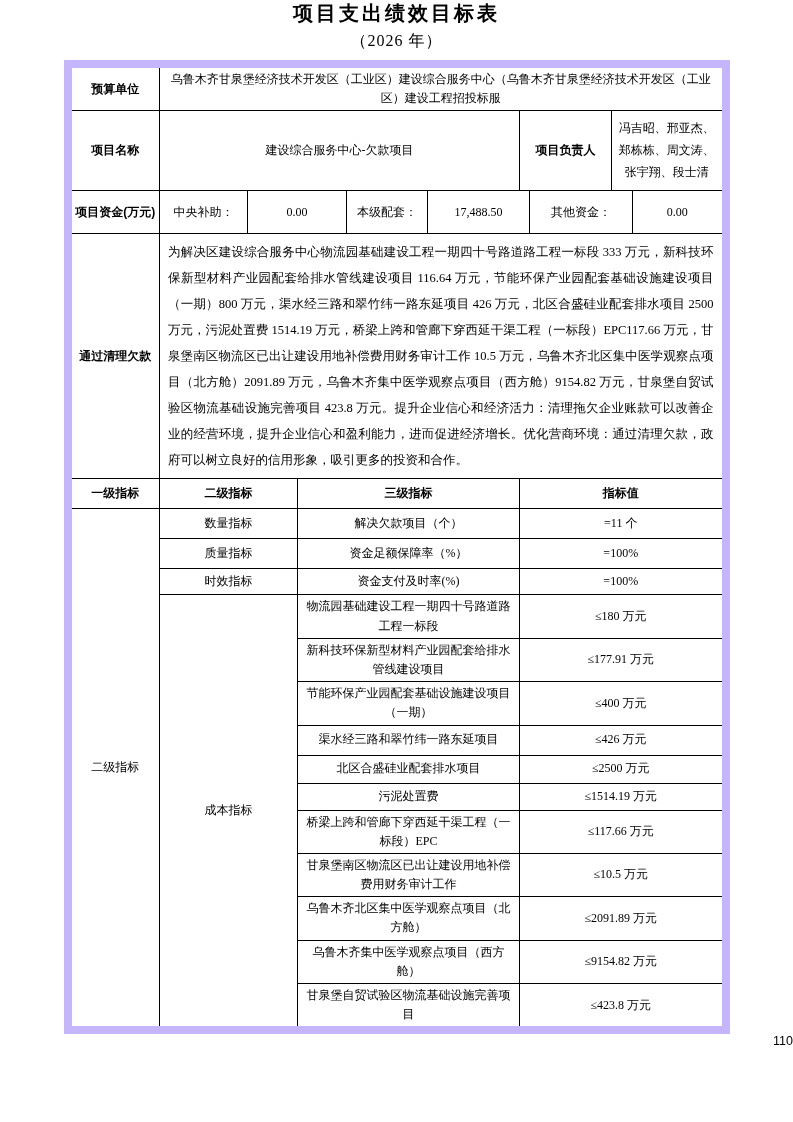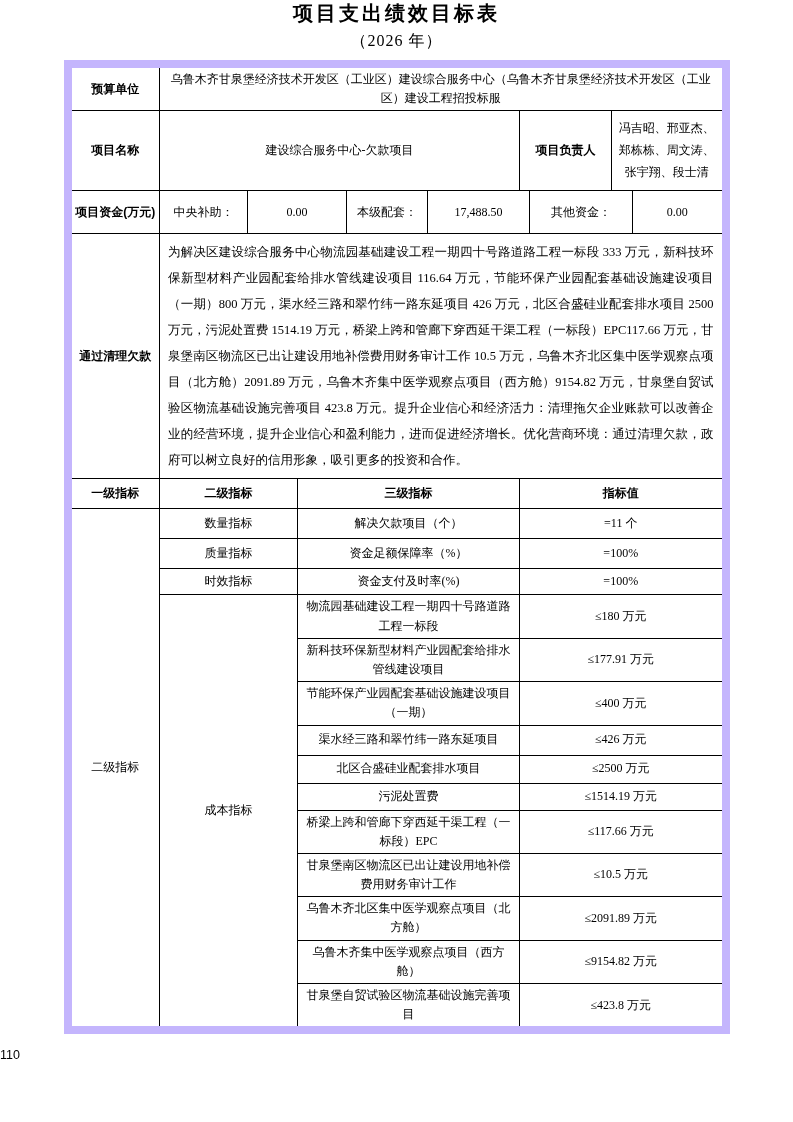--- a/index.html
+++ b/index.html
@@ -31,21 +31,21 @@
   }
   td.goal{
     text-align:justify;text-justify:inter-ideograph;
     padding:5px 8px;font-size:12.5px;line-height:26px;
   }
   td.names{font-size:12px;line-height:1.8;padding:2px 6px;text-align:center;}
   tr.rh45{height:45px} tr.rh80{height:80px} tr.rh43{height:43px}
   tr.rh187{height:187px} tr.rh30{height:30px} tr.rh26{height:26px}
   tr.rh42{height:42px} tr.rh28{height:28px} tr.rh27{height:27px}
   .page-number{
-    text-align:left;font-size:12.5px;margin-top:14px;
+    text-align:right;font-size:12.5px;
     font-family:"Liberation Sans","DejaVu Sans",sans-serif;
   }
 </style>
 </head>
 <body>
 
 <div class="doc-title">项目支出绩效目标表</div>
 <div class="doc-subtitle">（2026 年）</div>
 
 <table class="main">

